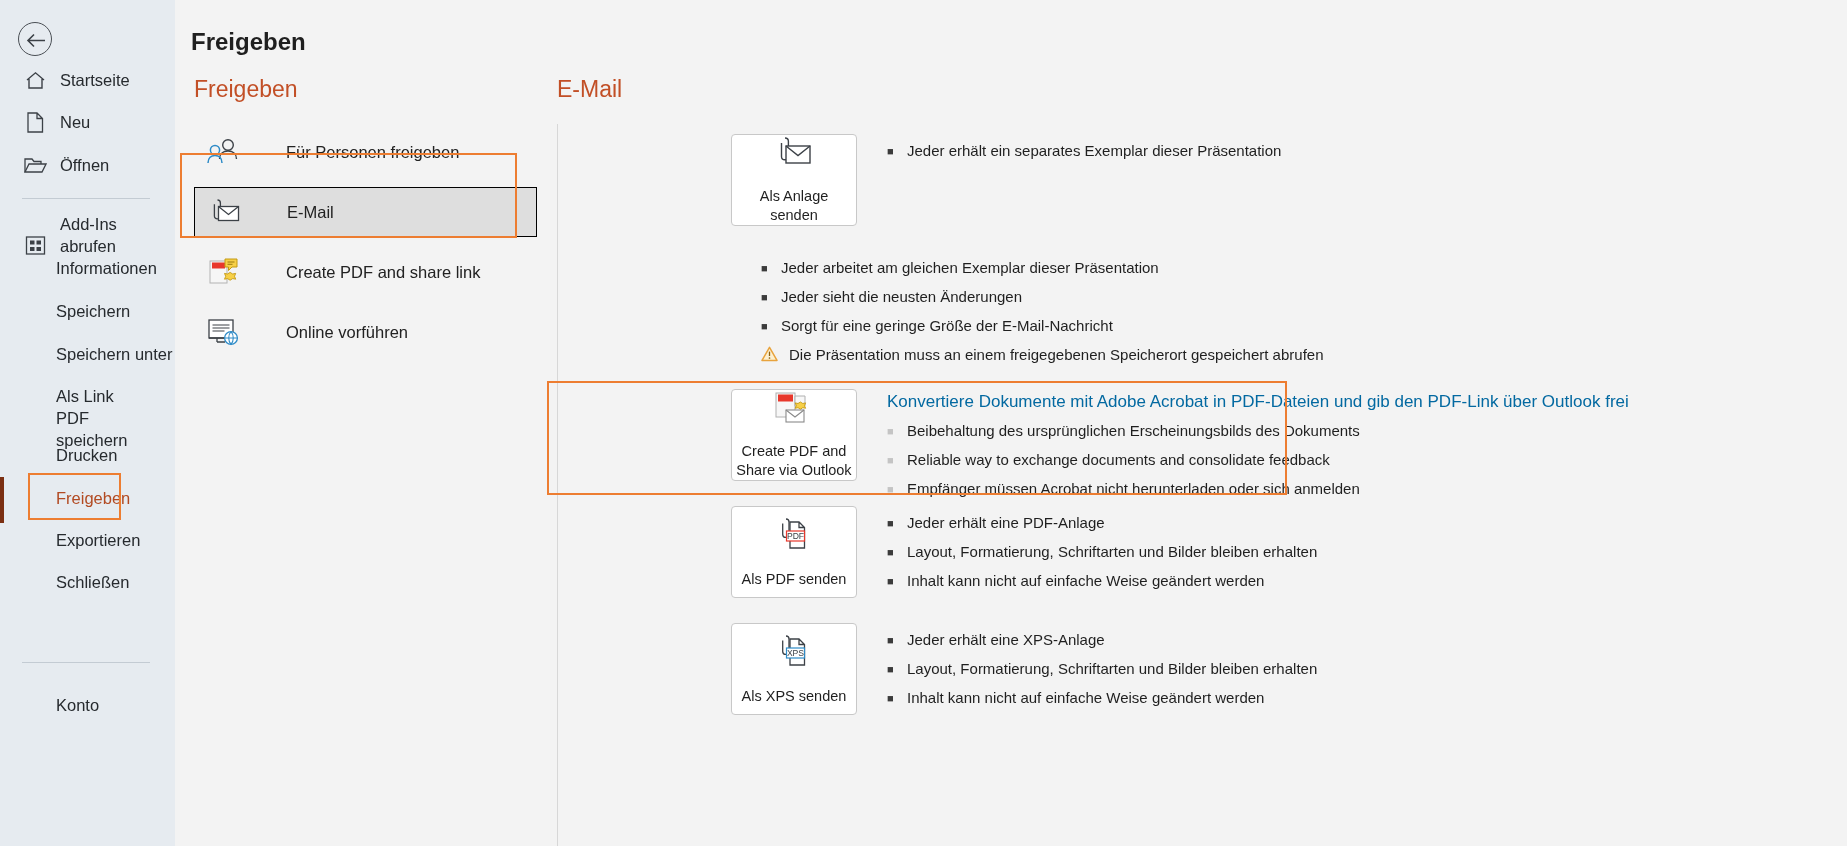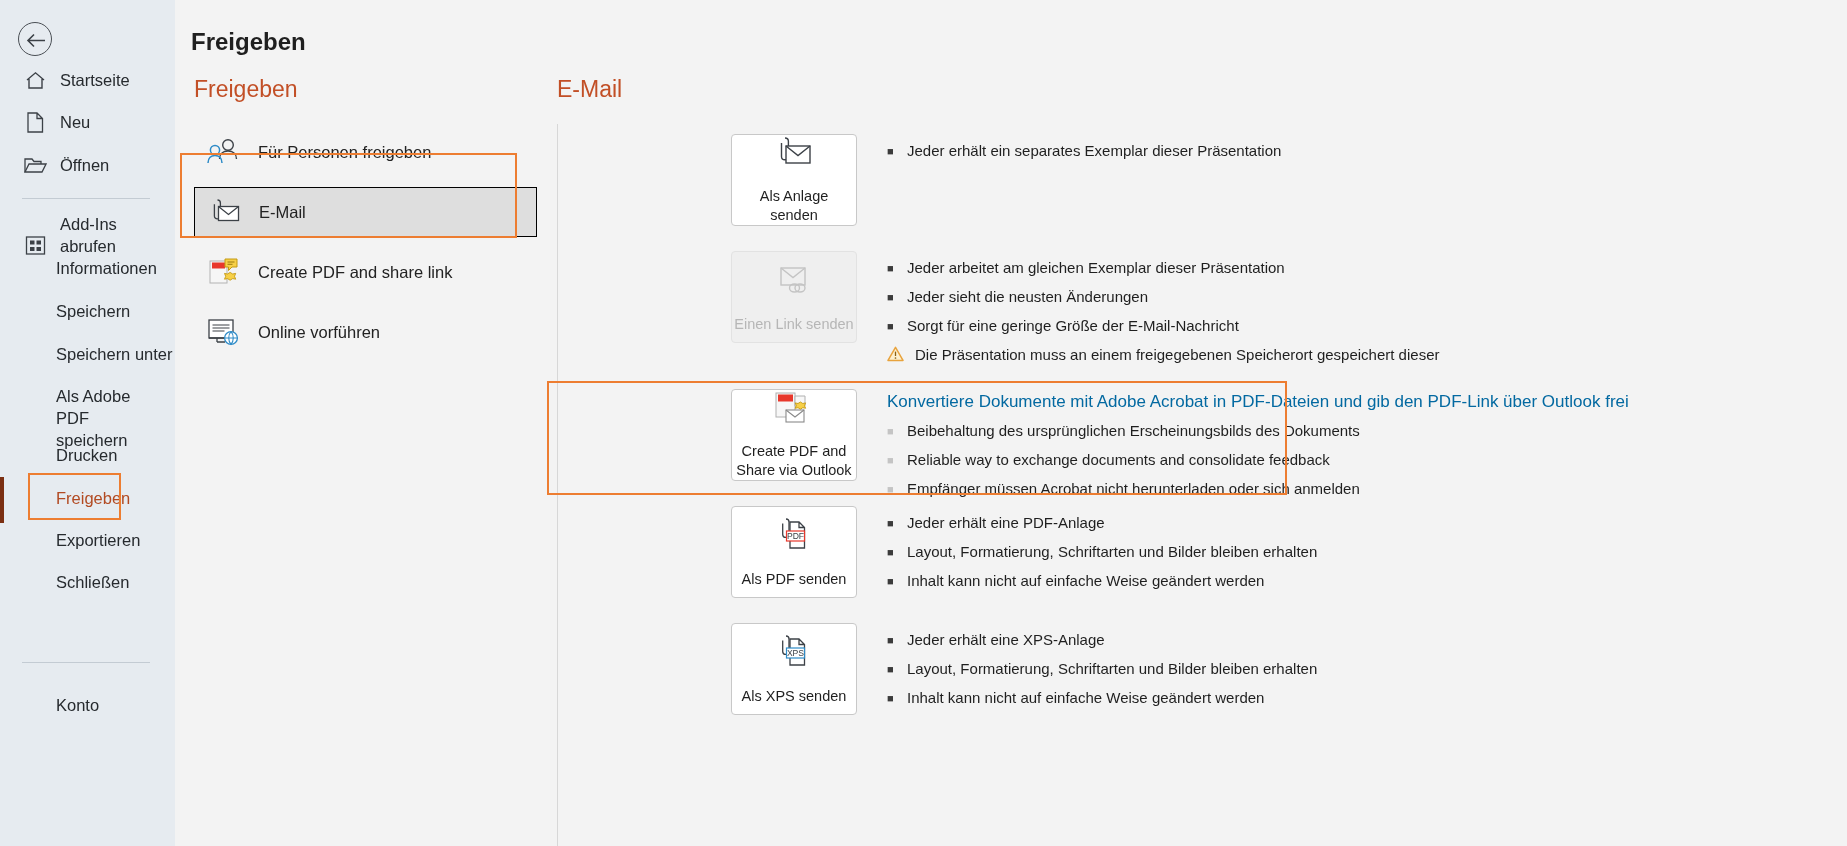--- a/index.html
+++ b/index.html
@@ -81,21 +81,21 @@
     font-size: 23px; color: #c24f26; font-weight: 400;
     margin-left: 3px;
   }
   .share-item {
     position: relative;
     display: flex; align-items: center;
     height: 50px;
     margin-left: 3px; margin-right: 0;
     padding-left: 10px;
     box-sizing: border-box;
-    font-size: 16.5px; color: #222;
+    font-size: 16.5px; color: #222; gap: 28px;
   }
   .share-item .si-icon {
     width: 40px; min-width: 40px; height: 34px;
     display:flex; align-items:center; justify-content:center;
     margin-right: 14px;
   }
   .share-item.selected {
     background: #dedede;
     border: 1.5px solid #000;
     width: 343px;
@@ -213,21 +213,21 @@
   <div class="rail-item no-icon" style="top:256px;">
     <span class="ri-label">Informationen</span>
   </div>
   <div class="rail-item no-icon" style="top:299px;">
     <span class="ri-label">Speichern</span>
   </div>
   <div class="rail-item no-icon" style="top:342px;">
     <span class="ri-label">Speichern unter</span>
   </div>
   <div class="rail-item no-icon" style="top:384px; width:150px;">
-    <span class="ri-label">Als Adobe PDF speichern</span>
+    <span class="ri-label">Als Link PDF speichern</span>
   </div>
   <div class="rail-item no-icon" style="top:443px;">
     <span class="ri-label">Drucken</span>
   </div>
   <div class="rail-item no-icon active" style="top:486px;">
     <span class="ri-label">Freigeben</span>
   </div>
   <div class="rail-item no-icon" style="top:528px;">
     <span class="ri-label">Exportieren</span>
   </div>
@@ -314,31 +314,20 @@
       </div>
       <div class="bullets">
         <div class="bullet-line">
           <span class="bmark">■</span>
           <span class="btext">Jeder erhält ein separates Exemplar dieser Präsentation</span>
         </div>
       </div>
     </div>
 
     <div class="mail-row" style="left:176px; top:175px;">
-      <div class="big-btn disabled">
-        <span class="bb-icon">
-          <svg width="42" height="34" viewBox="0 0 42 34">
-            <rect x="8" y="5" width="24" height="17" fill="#efefef" stroke="#c4c4c4" stroke-width="1.4"></rect>
-            <path d="M8 5 L20 14.5 L32 5" fill="none" stroke="#c4c4c4" stroke-width="1.4"></path>
-            <ellipse cx="21.5" cy="25" rx="5" ry="4" fill="none" stroke="#c4c4c4" stroke-width="1.4"></ellipse>
-            <ellipse cx="27" cy="25" rx="5" ry="4" fill="none" stroke="#c4c4c4" stroke-width="1.4"></ellipse>
-          </svg>
-        </span>
-        <span class="bb-label">Einen Link senden</span>
-      </div>
       <div class="bullets">
         <div class="bullet-line">
           <span class="bmark">■</span>
           <span class="btext">Jeder arbeitet am gleichen Exemplar dieser Präsentation</span>
         </div>
         <div class="bullet-line">
           <span class="bmark">■</span>
           <span class="btext">Jeder sieht die neusten Änderungen</span>
         </div>
         <div class="bullet-line">
@@ -346,21 +335,21 @@
           <span class="btext">Sorgt für eine geringe Größe der E-Mail-Nachricht</span>
         </div>
         <div class="bullet-line warn">
           <span class="bmark">
             <svg width="17" height="16" viewBox="0 0 17 16" style="vertical-align:-3px">
               <path d="M8.5 1.4 L16 14.4 H1 Z" fill="#fdf0d0" stroke="#e8a33d" stroke-width="1.5" stroke-linejoin="round"></path>
               <path d="M8.5 5.6 V10" stroke="#8a6010" stroke-width="1.3"></path>
               <circle cx="8.5" cy="12" r="0.85" fill="#8a6010"></circle>
             </svg>
           </span>
-          <span class="btext">Die Präsentation muss an einem freigegebenen Speicherort gespeichert dieser</span>
+          <span class="btext">Die Präsentation muss an einem freigegebenen Speicherort gespeichert abrufen</span>
         </div>
       </div>
     </div>
 
     <div class="mail-row" style="left:176px; top:313px;">
       <div class="big-btn">
         <span class="bb-icon">
           <svg width="44" height="36" viewBox="0 0 44 36">
             <rect x="4" y="3" width="19" height="24" fill="#f7f7f7" stroke="#b0b0b0" stroke-width="1"></rect>
             <rect x="6" y="4.5" width="15" height="7" fill="#e8382c"></rect>

